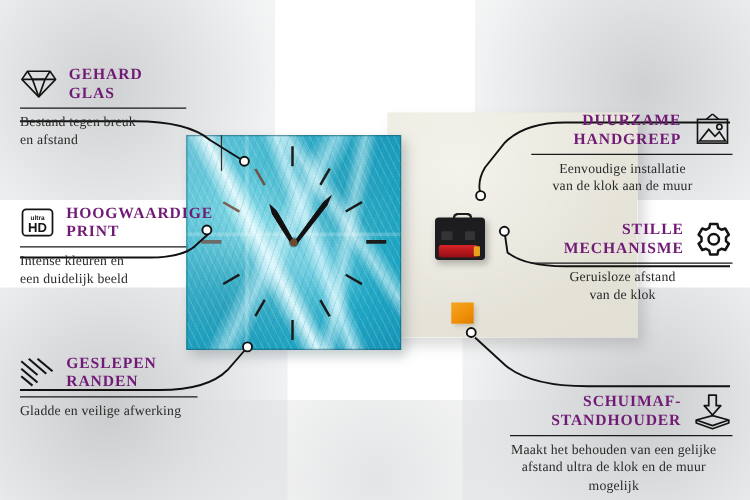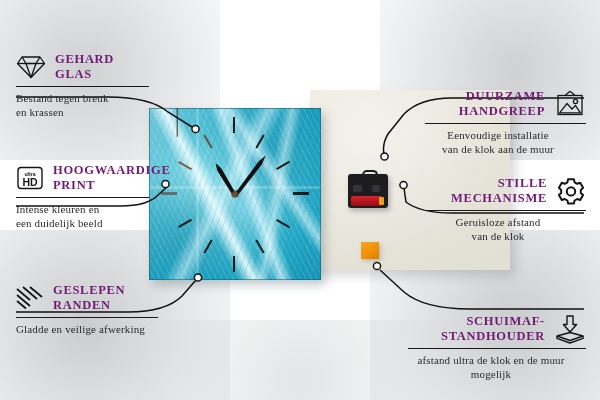--- a/index.html
+++ b/index.html
@@ -225,21 +225,21 @@
         </g>
       </svg>
       <div class="feat-title">
         <div>GEHARD</div>
         <div>GLAS</div>
       </div>
     </div>
     <div class="feat-rule"></div>
     <div class="feat-desc">
       <div>Bestand tegen breuk</div>
-      <div>en krassen</div>
+      <div>en afstand</div>
     </div>
   </div>
 
   <div class="feature" id="f-print">
     <div class="feat-head">
       <svg class="ic" width="28" height="26" viewBox="0 0 28 26">
         <rect x="2" y="2.5" width="24" height="21" rx="3" fill="none" stroke="#141414" stroke-width="1.4"></rect>
         <text x="14" y="11" font-family="Liberation Sans, sans-serif" font-size="5.2" font-weight="700" text-anchor="middle" fill="#141414">ultra</text>
         <text x="14" y="20.5" font-family="Liberation Sans, sans-serif" font-size="10.5" font-weight="700" text-anchor="middle" fill="#141414">HD</text>
       </svg>
@@ -328,17 +328,18 @@
       <svg class="ic" width="32" height="30" viewBox="0 0 32 30">
         <g fill="none" stroke="#141414" stroke-width="1.4" stroke-linejoin="round">
           <path d="M13,2 h6 v8.5 h3.6 L16,18 L9.4,10.5 H13 Z"></path>
           <path d="M16,18.5 L29,22 L16,26.5 L3,22 Z"></path>
           <path d="M3,22 v2.4 L16,29 L29,24.4 V22"></path>
         </g>
       </svg>
     </div>
     <div class="feat-rule"></div>
     <div class="feat-desc right">
+      <div>Maakt het behouden van een gelijke</div>
       <div>afstand ultra de klok en de muur mogelijk</div>
     </div>
   </div>
 
 </div>
 
 </body></html>

